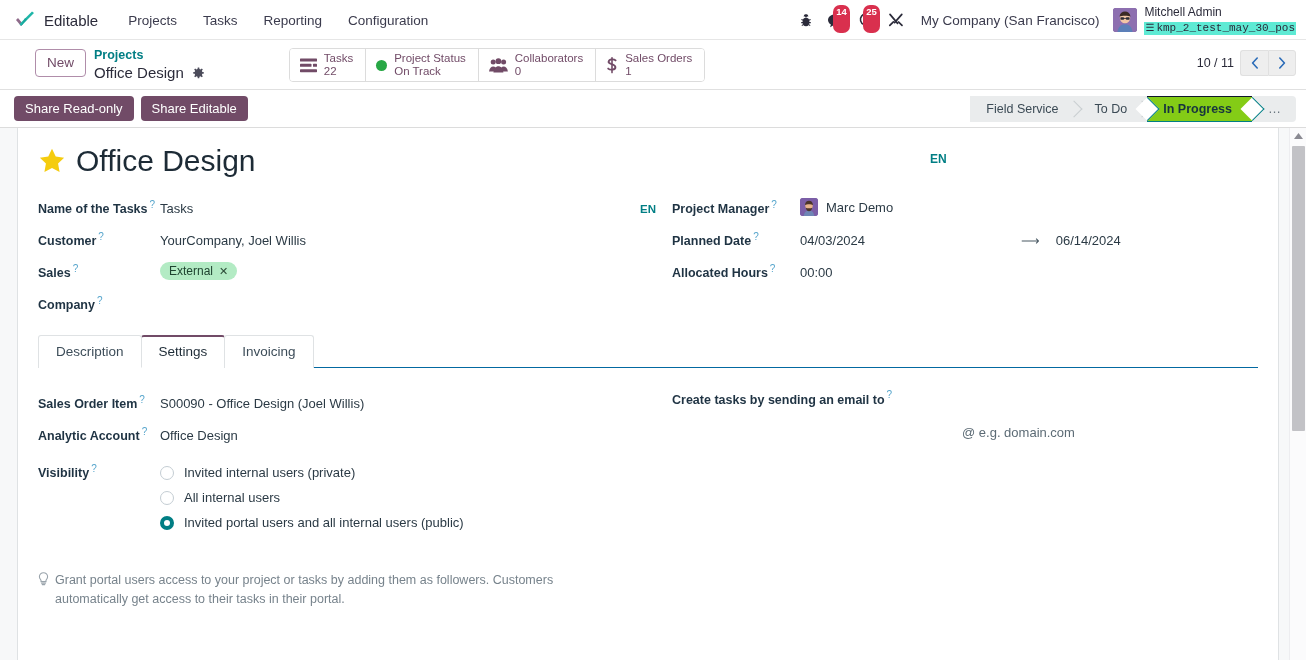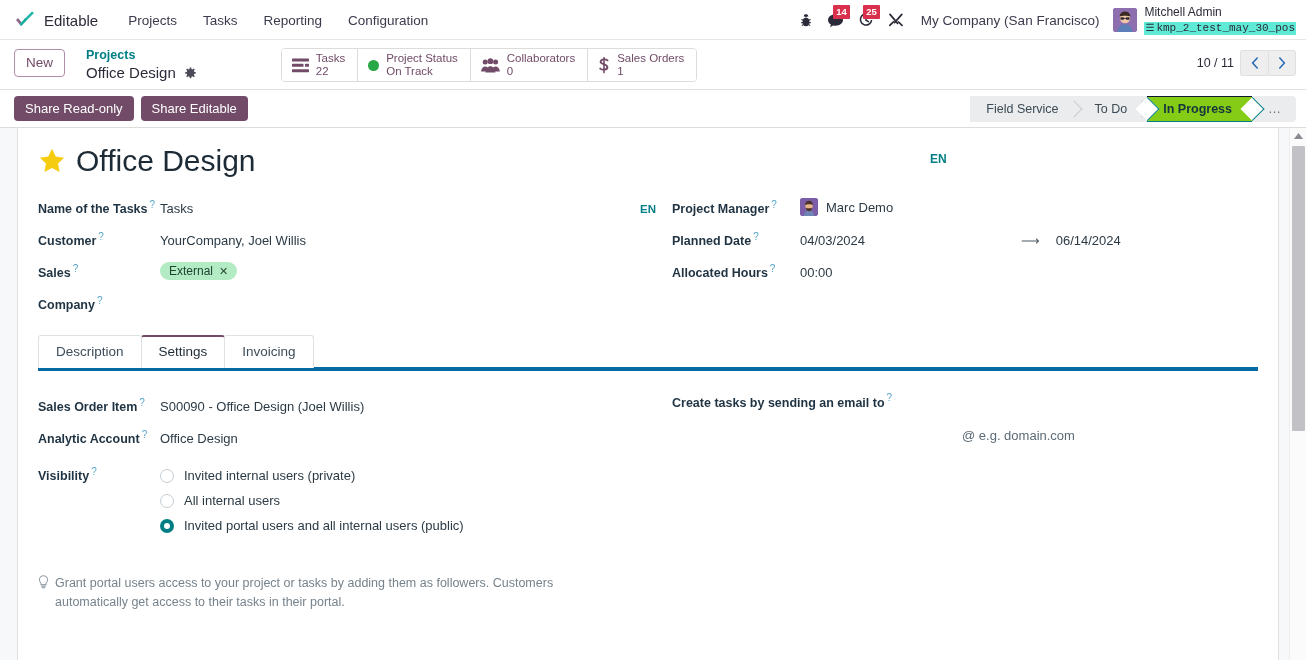--- a/index.html
+++ b/index.html
@@ -52,23 +52,23 @@
   }
   .sys-icon svg { display:block; }
   .badge-count {
     position: absolute;
     top: 0px; right: 1px;
     background: #d9304e;
     color: #fff;
     font-size: 9.5px;
     line-height: 13px;
     min-width: 16px;
-    height: 14px;
+    height: 28px;
     padding: 0 3px;
-    border-radius: 1px;
+    border-radius: 7px;
     text-align: center;
     font-weight: 600;
   }
   .company-name {
     font-size: 13.5px; color: #3b3b4d; padding: 0 10px; cursor: pointer;
     white-space: nowrap;
   }
   .user-menu {
     display: flex; align-items: center; gap: 7px; cursor: pointer;
     padding-left: 4px;
@@ -90,21 +90,21 @@
 
   
   .control-panel {
     background: #ffffff;
     border-bottom: 1px solid #e0e0e0;
     padding: 7px 10px 7px 14px;
     display: flex; align-items: flex-start;
     min-height: 48px;
     position: relative;
   }
-  .cp-left { display: flex; align-items: flex-start; gap: 21px; }
+  .cp-left { display: flex; align-items: flex-start; gap: 8px; margin-left: 21px; }
   .btn-new {
     border: 1px solid #b08daa;
     color: #714b67;
     background: #fff;
     border-radius: 4px;
     padding: 4px 11px;
     font-size: 13.5px;
     cursor: pointer;
     line-height: 1.35;
     margin-top: 2px;
@@ -338,21 +338,21 @@
     width: 18px; height: 18px; border-radius: 3px;
     background: #7b5ea7; overflow: hidden; flex: 0 0 auto;
   }
   .date-arrow { color: #4d5c66; margin: 0 8px 0 0; }
   .date-to { display:flex; align-items:center; gap:8px; margin-left: 148px; }
 
   
   .notebook { margin-top: 18px; }
   .nb-tabs {
     display: flex;
-    border-bottom: 4px solid #0369a1;
+    border-bottom: 1px solid #0369a1;
   }
   .nb-tab {
     padding: 8px 17px 8px 17px;
     font-size: 13.5px;
     color: #3d4d59;
     border: 1px solid #dfe2e4;
     border-bottom: none;
     background: #ffffff;
     cursor: pointer;
     margin-bottom: -1px;

